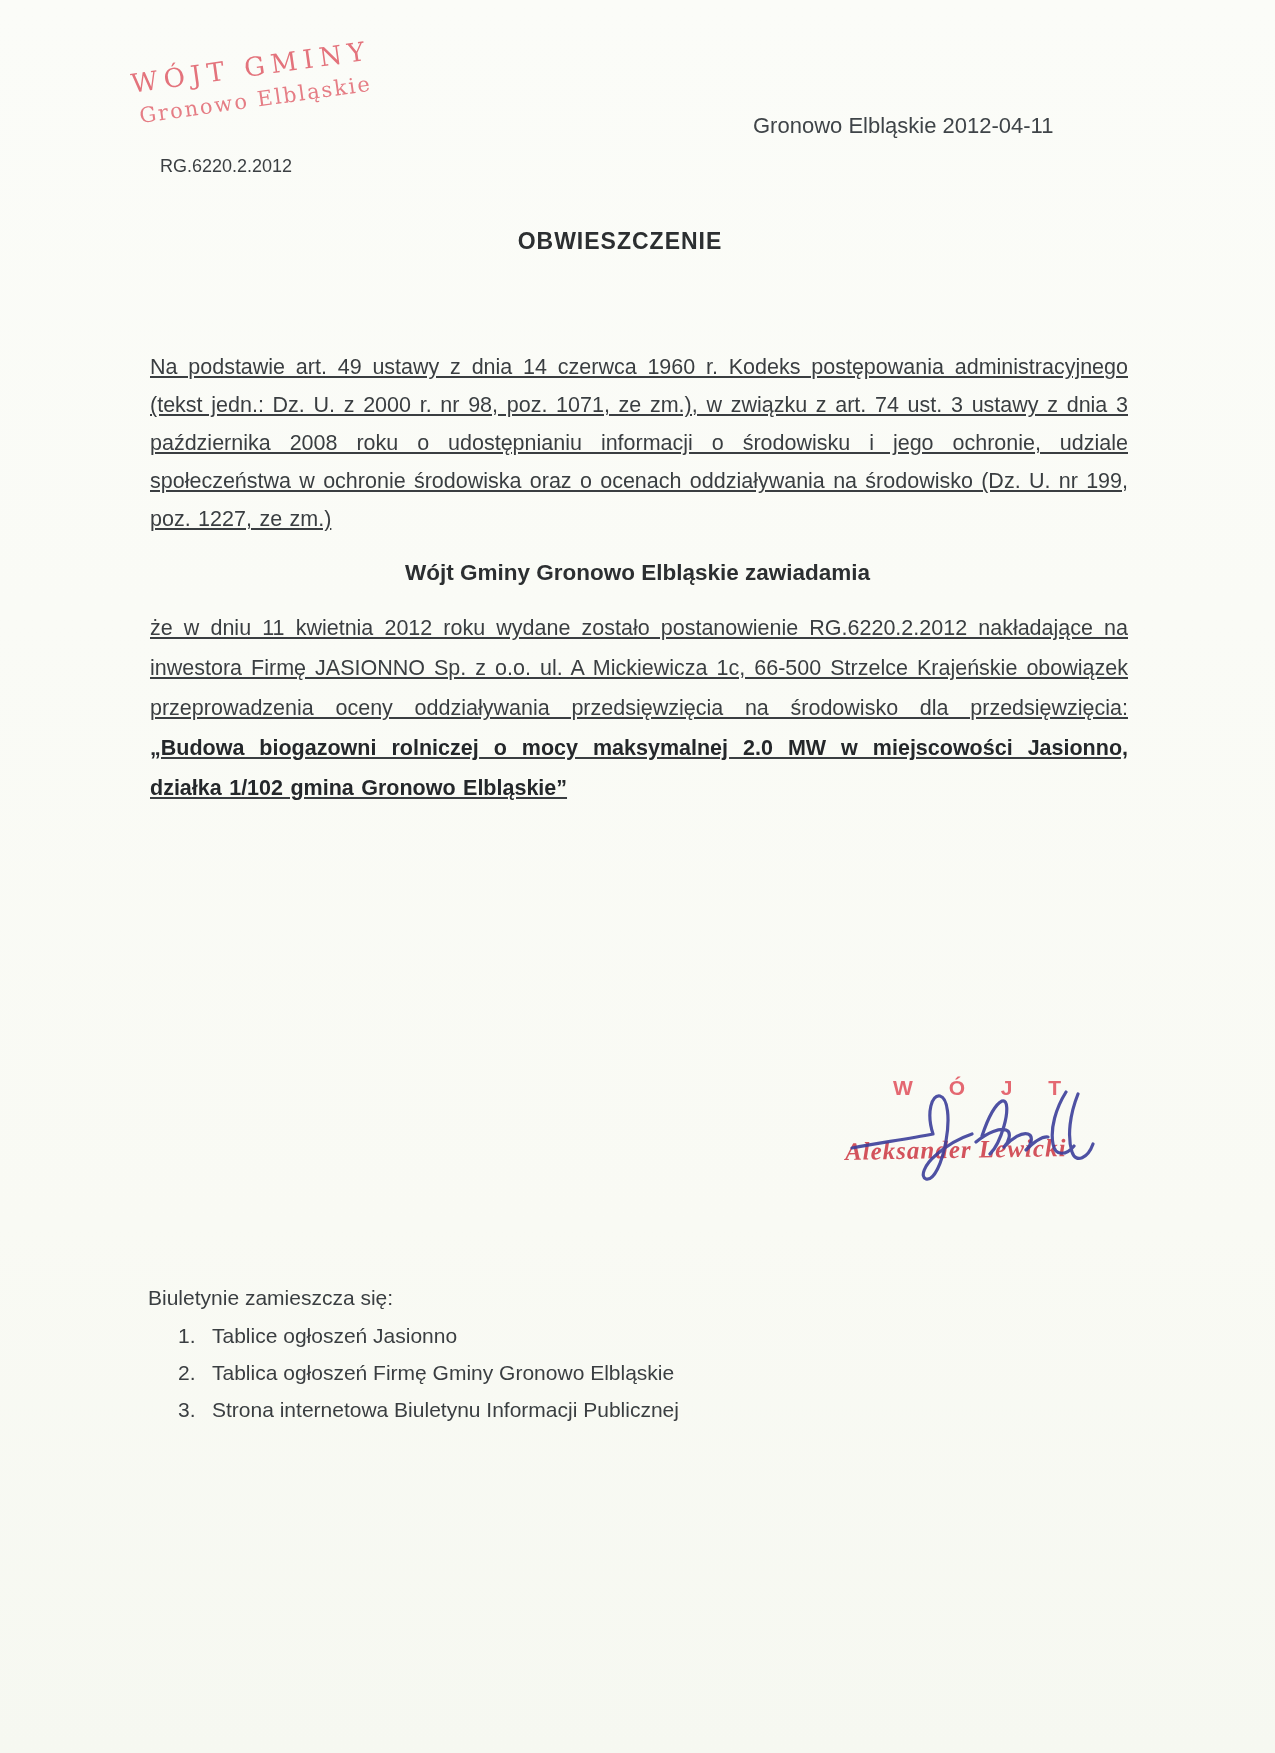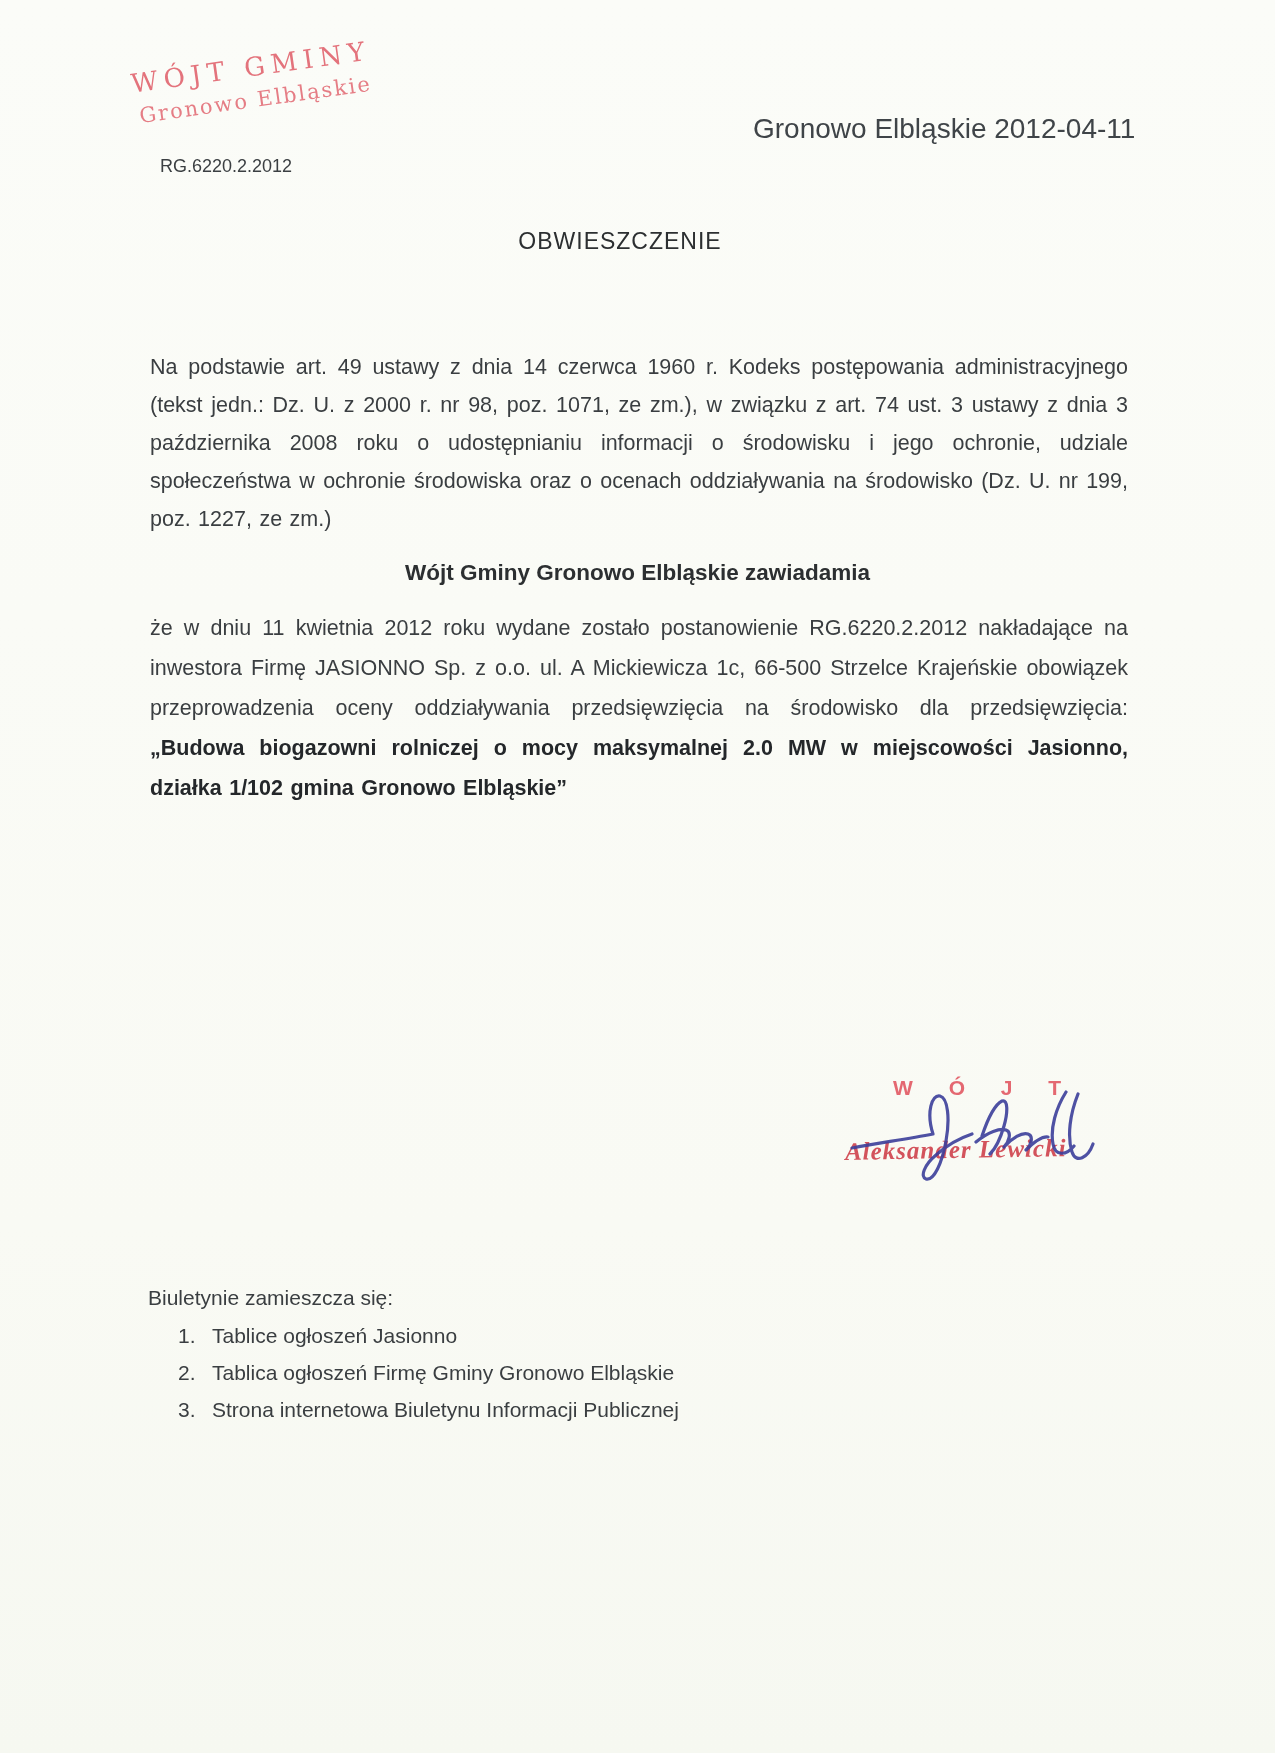--- a/index.html
+++ b/index.html
@@ -36,50 +36,51 @@
   .stamp-top .l2{
     font-size:21px;
     letter-spacing:2px;
     white-space:nowrap;
     margin-top:6px;
     opacity:.85;
   }
   .date-line{
     position:absolute;
     left:753px; top:113px;
-    font-size:28px;
+    font-size:22px;
     color:#3f4448;
     white-space:nowrap;
   }
   .ref-number{
     position:absolute;
     left:160px; top:156px;
     font-size:18px;
     color:#3b3f42;
     white-space:nowrap;
   }
   .doc-title{
     position:absolute;
     left:0; top:228px;
     width:1240px;
     text-align:center;
     font-size:23px;
-    font-weight:normal;
+    font-weight:bold;
     letter-spacing:1px;
     color:#2c2f31;
   }
   .body-par{
     position:absolute;
     left:150px;
     width:978px;
     font-size:21.5px;
     line-height:38px;
     text-align:justify;
     color:#3a3e41;
     word-spacing:1.5px;
+    text-decoration:underline;
   }
   .par-legal{ top:348px; }
   .subtitle{
     position:absolute;
     left:0; top:560px;
     width:1275px;
     text-align:center;
     font-size:22.5px;
     font-weight:bold;
     color:#2c2f31;

